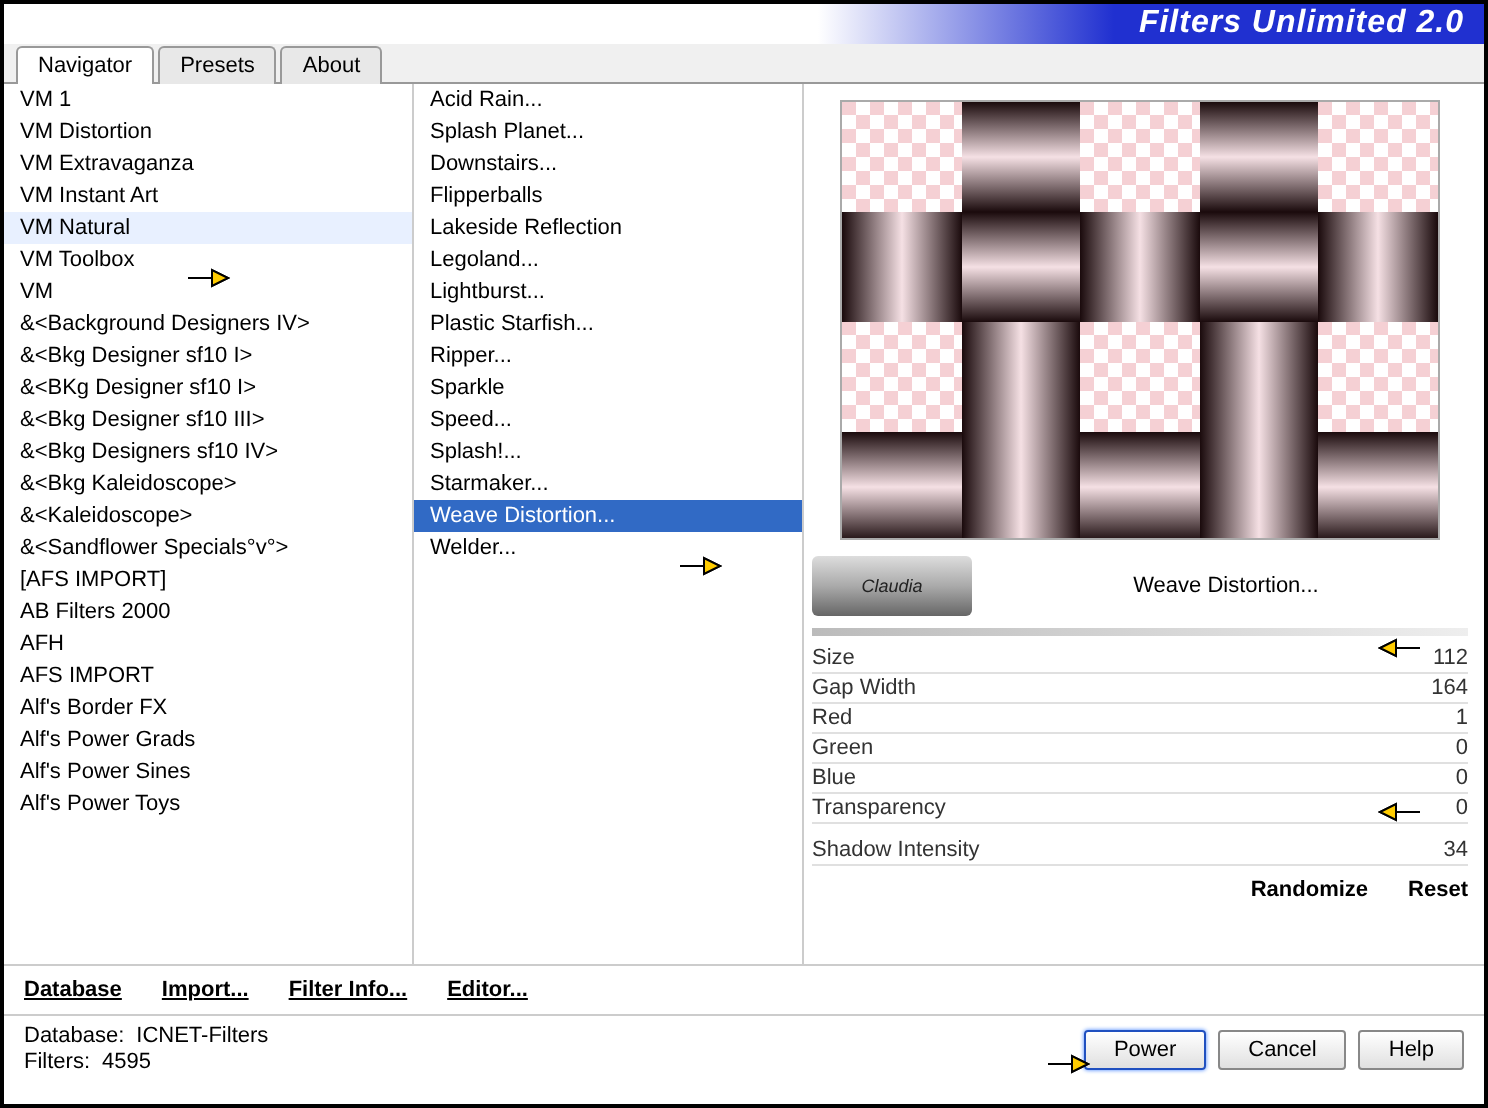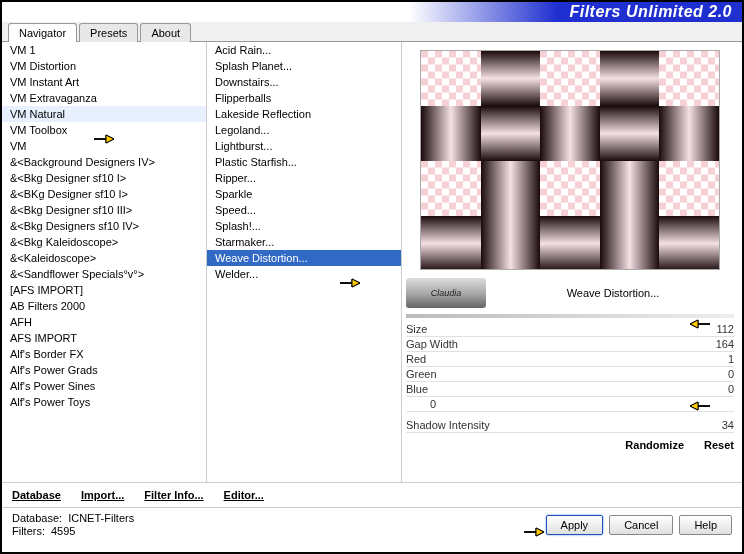--- a/index.html
+++ b/index.html
@@ -57,22 +57,22 @@
 <div class="tabs-row">
   <div class="tab">Navigator</div>
   <div class="tab inactive">Presets</div>
   <div class="tab inactive">About</div>
 </div>
 
 <div class="main">
   <div class="col col1" id="cat-list">
       <div class="list-item">VM 1</div>
       <div class="list-item">VM Distortion</div>
+      <div class="list-item">VM Extravaganza</div>
       <div class="list-item">VM Instant Art</div>
-      <div class="list-item">VM Extravaganza</div>
       <div class="list-item hl">VM Natural</div>
       <div class="list-item">VM Toolbox</div>
       <div class="list-item">VM</div>
       <div class="list-item">&amp;&lt;Background Designers IV&gt;</div>
       <div class="list-item">&amp;&lt;Bkg Designer sf10 I&gt;</div>
       <div class="list-item">&amp;&lt;BKg Designer sf10 I&gt;</div>
       <div class="list-item">&amp;&lt;Bkg Designer sf10 III&gt;</div>
       <div class="list-item">&amp;&lt;Bkg Designers sf10 IV&gt;</div>
       <div class="list-item">&amp;&lt;Bkg Kaleidoscope&gt;</div>
       <div class="list-item">&amp;&lt;Kaleidoscope&gt;</div>
@@ -154,20 +154,21 @@
         </div>
         <div class="param-row">
           <span class="param-label">Green</span>
           <span class="param-val">0</span>
         </div>
         <div class="param-row">
           <span class="param-label">Blue</span>
           <span class="param-val">0</span>
         </div>
         <div class="param-row">
+          <span class="param-label">Transparency</span>
           <span class="param-val">0</span>
         </div>
       </div>
     <div class="sep"></div>
     <div id="params2">
         <div class="param-row">
           <span class="param-label">Shadow Intensity</span>
           <span class="param-val">34</span>
         </div>
       </div>
@@ -190,21 +191,21 @@
     <div class="status-line">
       <span>Database:</span>
       <span>ICNET-Filters</span>
     </div>
     <div class="status-line">
       <span>Filters:</span>
       <span>4595</span>
     </div>
   </div>
   <div class="btns">
-    <button class="btn hl">Apply</button>
+    <button class="btn hl">Power</button>
     <button class="btn">Cancel</button>
     <button class="btn">Help</button>
   </div>
 </div>
 
 <div class="pointer" style="top:128px;left:90px"><svg viewBox="0 0 24 18">
       <path d="M2 9 L14 9 L14 5 L22 9 L14 13 L14 9 Z" fill="#ffcc00" stroke="#000"></path>
     </svg></div>
 <div class="pointer" style="top:272px;left:336px"><svg viewBox="0 0 24 18">
       <path d="M2 9 L14 9 L14 5 L22 9 L14 13 L14 9 Z" fill="#ffcc00" stroke="#000"></path>

